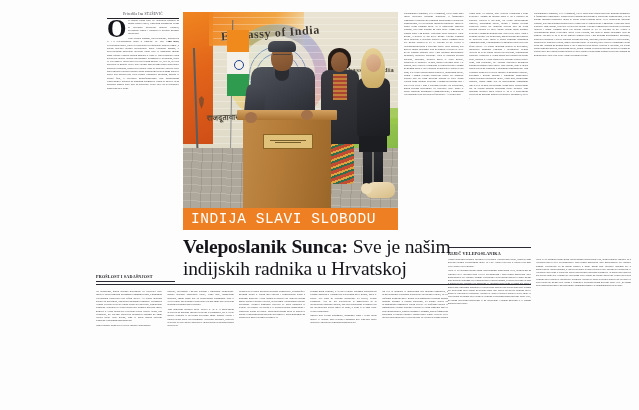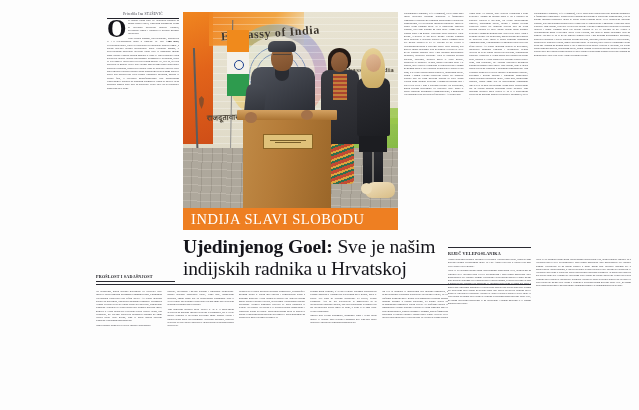--- a/index.html
+++ b/index.html
@@ -335,21 +335,21 @@
 
   
   .kicker{
     position:absolute;left:183px;top:208px;width:215px;height:22px;
     background:#ee7f22;
     display:flex;align-items:center;
     padding-left:8px;
     box-sizing:border-box;
   }
   .kicker-text{
-    font-family:Liberation Serif, serif;
+    font-family:Liberation Mono, monospace;
     font-size:14.5px;
     font-weight:400;
     color:#ffffff;
     letter-spacing:.55px;
     text-align:center;
   }
 
   
   .headline{
     position:absolute;left:183px;top:236px;width:268px;
@@ -500,21 +500,21 @@
       <div class="man-hand"></div>
       <div class="man-hand2"></div>
     </div>
   </div>
 
   <div class="kicker">
     <div class="kicker-text">INDIJA SLAVI SLOBODU</div>
   </div>
 
   <div class="headline">
-    <h1><span class="strong">Ujedinjenog Goel:</span><span> Sve je našim indijskih radnika u Hrvatskoj</span></h1>
+    <h1><span class="strong">Veleposlanik Sunca:</span><span> Sve je našim indijskih radnika u Hrvatskoj</span></h1>
   </div>
 
   <div class="hl-rule"></div>
 
   <div class="sh-rule" id="shrule-past"></div>
   <div class="subhead" id="subhead-past">PROŠLOST I SADAŠNJOST</div>
 
   <div class="sh-rule" id="shrule-word"></div>
   <div class="subhead" id="subhead-word">RIJEČ VELEPOSLANIKA</div>
 

